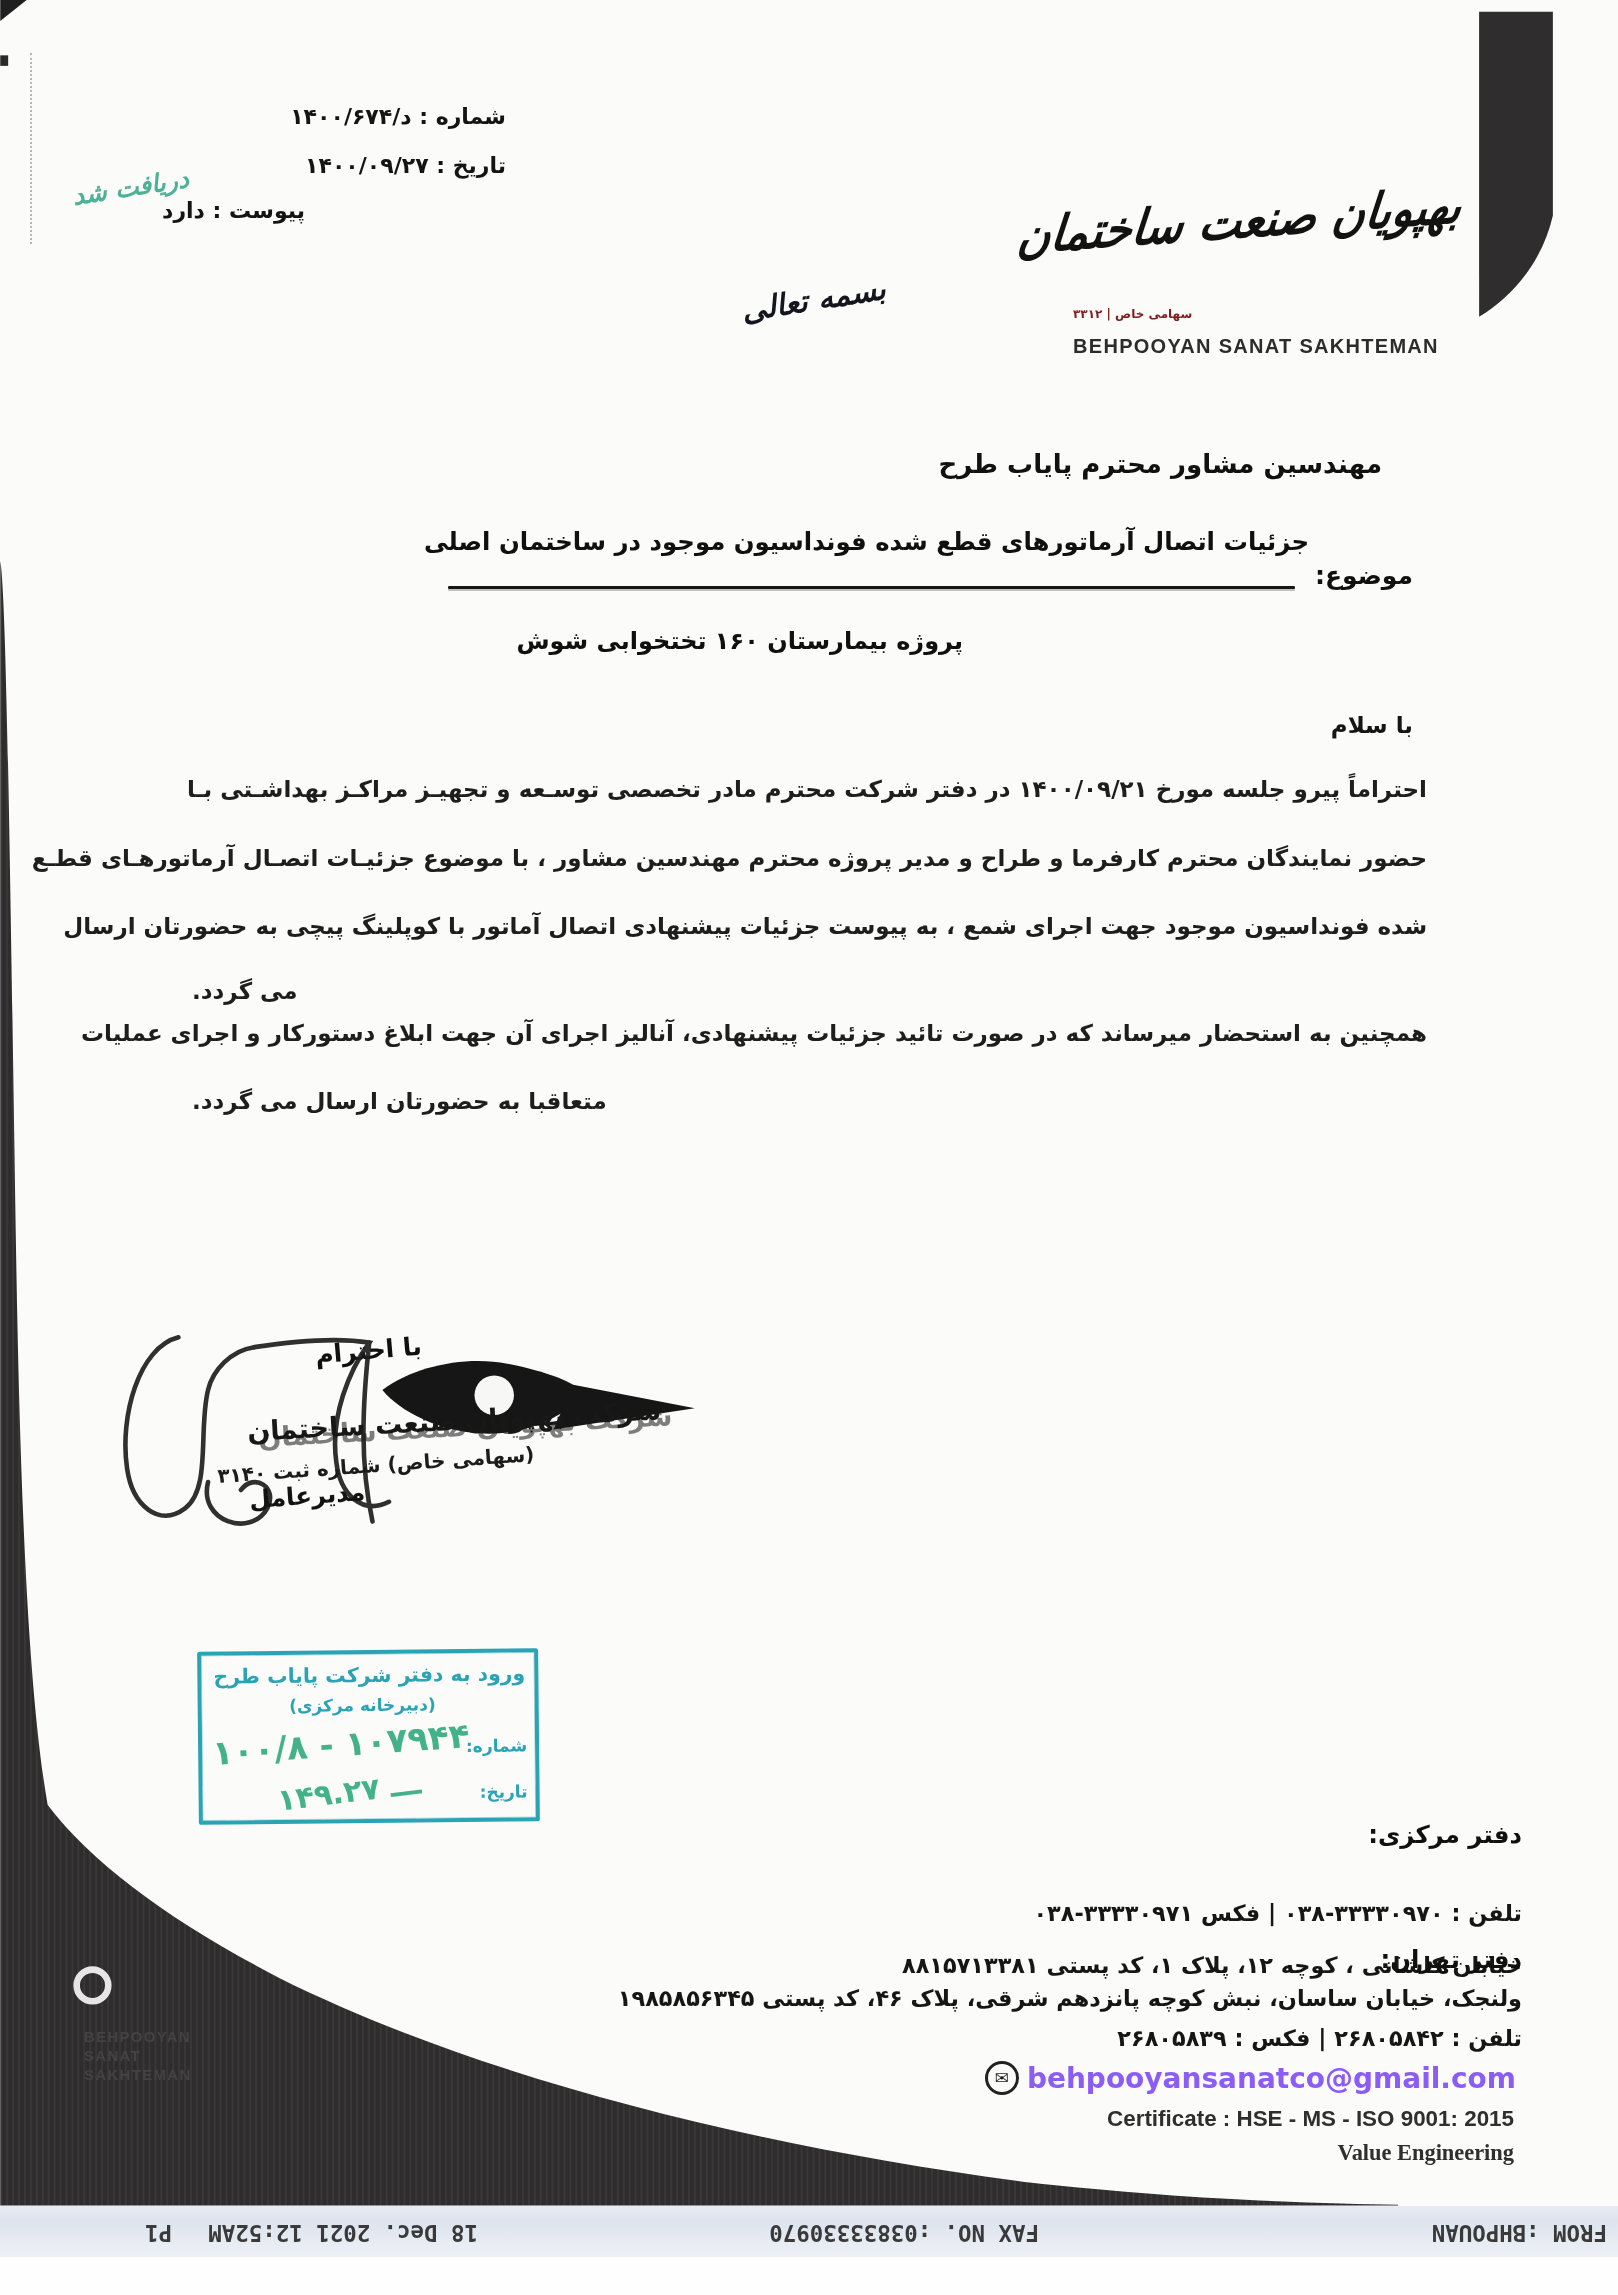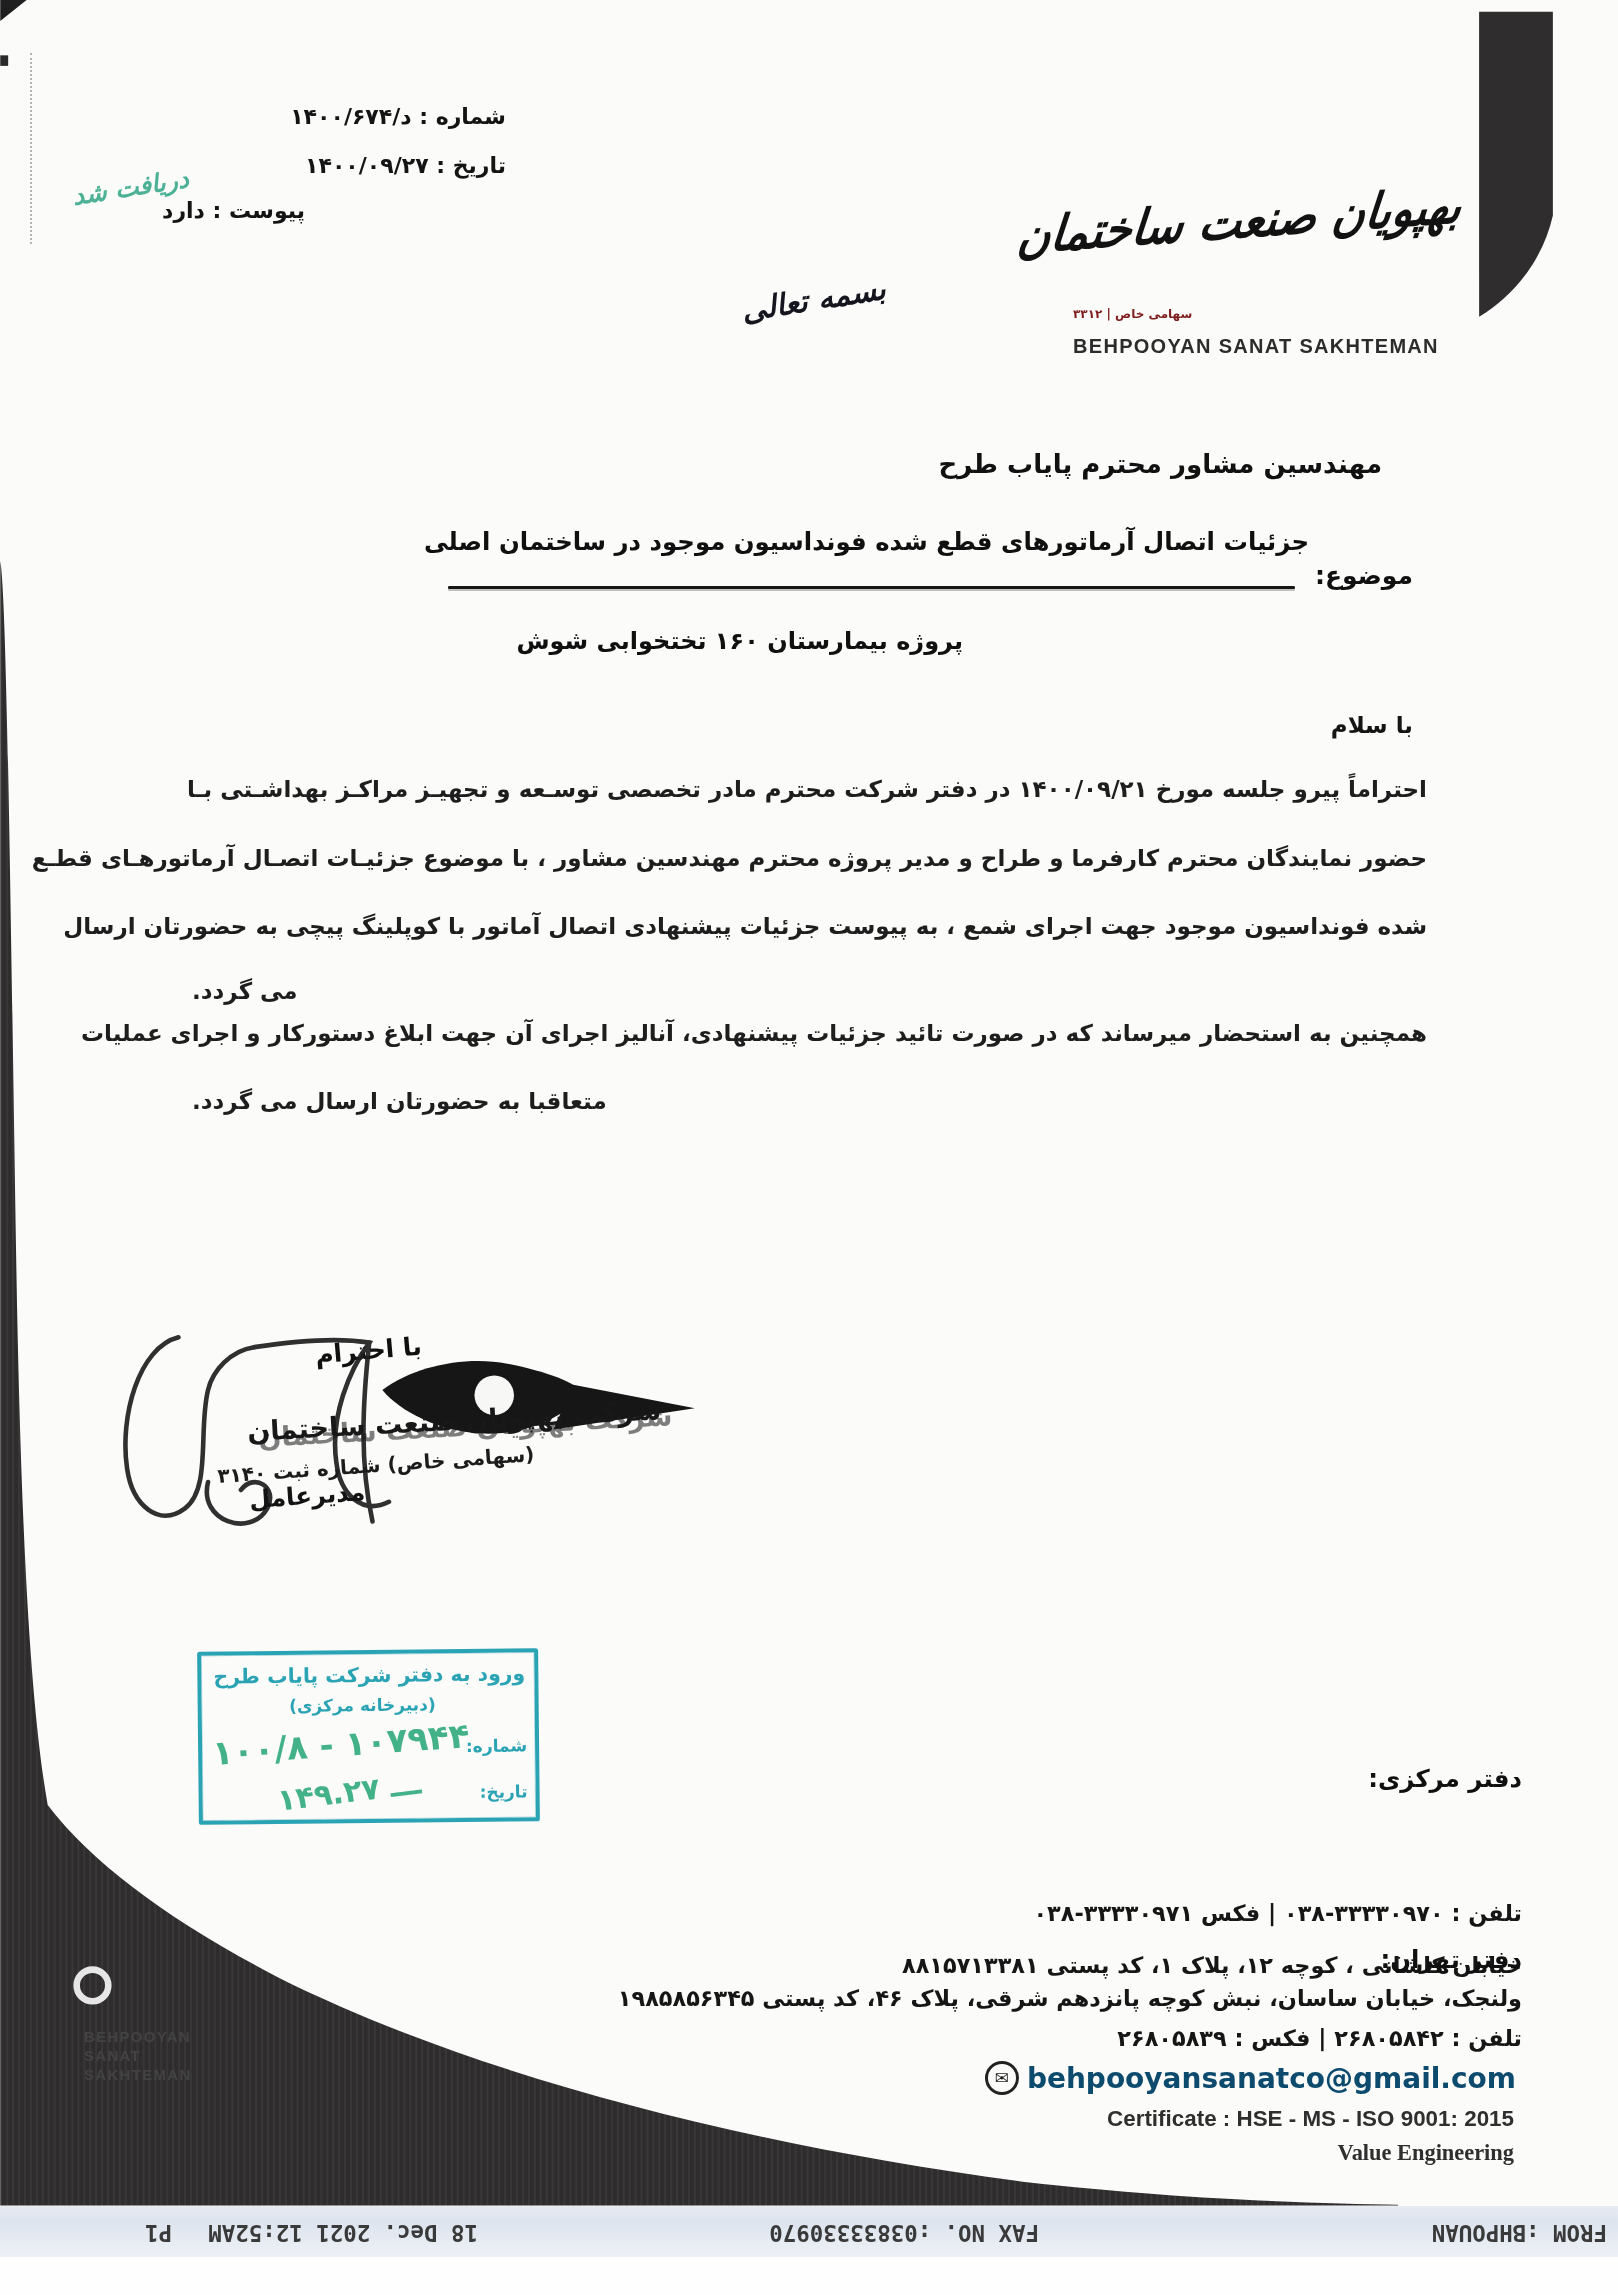--- a/index.html
+++ b/index.html
@@ -56,21 +56,21 @@
     transform:rotate(-.6deg);
   }
   .entry-l1{font-size:20.4px;font-weight:bold;color:#2aa3b4;white-space:nowrap;}
   .entry-l2{font-size:17px;font-weight:bold;color:#2aa3b4;}
   .entry-label{font-size:17px;font-weight:bold;color:#2aa3b4;}
   .hand-green{color:#43b289;font-weight:bold;white-space:nowrap;direction:ltr;unicode-bidi:isolate;}
 
   
   .office-label{font-size:24.4px;font-weight:bold;color:#101010;}
   .office-line{font-size:22.4px;font-weight:bold;color:#161616;white-space:nowrap;}
-  .email-text{font-size:28px;font-weight:bold;color:#0c4a6e;font-family:"DejaVu Sans",sans-serif;}
+  .email-text{font-size:28px;font-weight:bold;color:#8b5cf6;font-family:"DejaVu Sans",sans-serif;}
   .email-icon{
     width:34px;height:34px;border:3.3px solid #222;border-radius:50%;
     display:inline-flex;align-items:center;justify-content:center;
     font-size:17px;color:#222;box-sizing:border-box;
   }
   .cert{font-size:22.4px;font-weight:bold;color:#2f2f2f;font-family:"Liberation Sans",sans-serif;}
   .veng{font-size:22.4px;font-weight:bold;color:#2f2f2f;font-family:"Liberation Sans",sans-serif;}
   .watermark{font-size:15px;font-weight:bold;color:#434343;letter-spacing:1.3px;line-height:19px;font-family:"Liberation Sans",sans-serif;}
 
   
@@ -183,21 +183,21 @@
 
   <div class="abs entry-stamp" style="left:198px;top:1650px;width:341px;height:173px;box-sizing:border-box;">
     <div class="abs entry-l1 fa" style="right:9.2px;top:9.2px;">ورود به دفتر شرکت پایاب طرح</div>
     <div class="abs entry-l2 fa" style="right:99px;top:41px;">(دبیرخانه مرکزی)</div>
     <div class="abs entry-label fa" style="right:8px;top:83px;">شماره:</div>
     <div class="abs entry-label fa" style="right:8px;top:129px;">تاریخ:</div>
   </div>
   <div class="abs hand-green" style="left:212px;top:1724px;font-size:34px;transform:rotate(-4deg);">۱۰۰/۸ - ۱۰۷۹۴۴</div>
   <div class="abs hand-green" style="left:277px;top:1774px;font-size:30px;transform:rotate(-7deg);">۱۴ـــ ۹.۲۷</div>
 
-  <div class="abs office-label fa" style="right:97px;top:1764px;margin-left:48px;">دفتر مرکزی:</div>
+  <div class="abs office-label fa" style="right:97px;top:1820px;margin-left:48px;">دفتر مرکزی:</div>
   <div class="abs office-line fa" style="right:97px;top:1952px;">خیابان کاشانی ، کوچه ۱۲، پلاک ۱، کد پستی ۸۸۱۵۷۱۳۳۸۱</div>
   <div class="abs office-line fa" style="right:97px;top:1900px;">تلفن : ۳۳۳۳۰۹۷۰-۰۳۸ | فکس ۳۳۳۳۰۹۷۱-۰۳۸</div>
 
   <div class="abs office-label fa" style="right:97px;top:1945px;">دفتر تهران:</div>
   <div class="abs office-line fa" style="right:97px;top:1985px;">ولنجک، خیابان ساسان، نبش کوچه پانزدهم شرقی، پلاک ۴۶، کد پستی ۱۹۸۵۸۵۶۳۴۵</div>
   <div class="abs office-line fa" style="right:97px;top:2025px;">تلفن : ۲۶۸۰۵۸۴۲ | فکس : ۲۶۸۰۵۸۳۹</div>
 
   <div class="abs" style="right:103px;top:2061px;display:flex;align-items:center;gap:8px;flex-direction:row;">
     <span class="email-icon">✉</span>
     <span class="email-text">behpooyansanatco@gmail.com</span>

